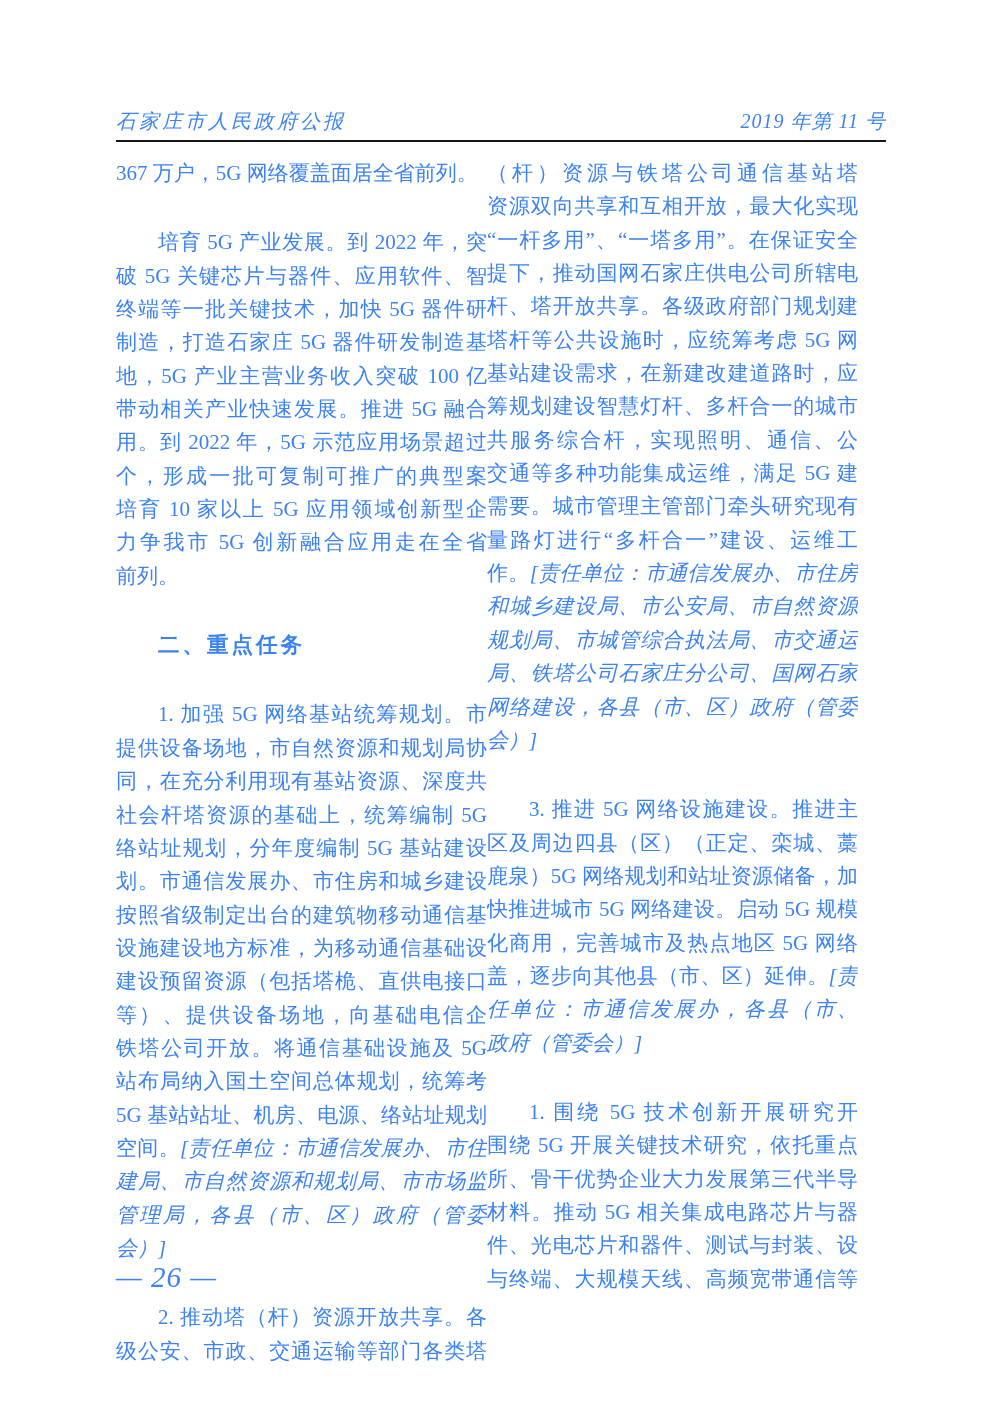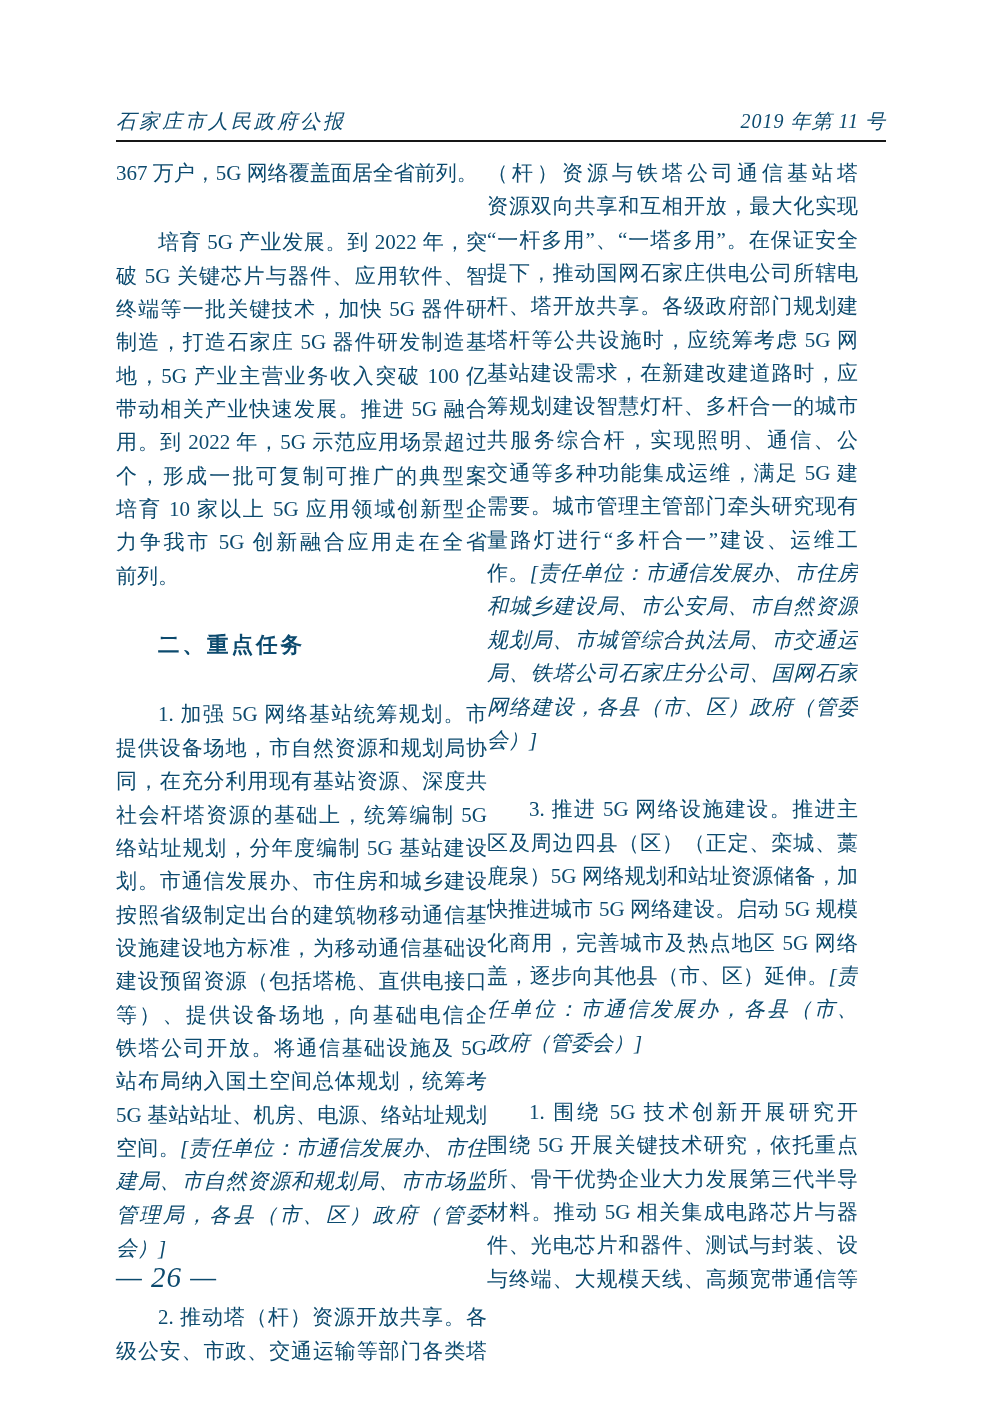--- a/index.html
+++ b/index.html
@@ -5,21 +5,21 @@
   html, body { margin: 0; padding: 0; }
   body {
     width: 1000px; height: 1414px;
     background: #e9e9e9;
     font-family: "Liberation Serif", "DejaVu Serif", serif;
   }
   .page {
     position: relative;
     width: 1000px; height: 1414px;
     background: #ffffff;
-    color: #0c4a6e;
+    color: #3b82f6;
     overflow: hidden;
   }
   .header {
     position: absolute;
     left: 116px; top: 108px; width: 770px;
     display: flex; justify-content: space-between; align-items: baseline;
     font-size: 20px;
   }
   .kai { font-style: italic; }
   .pub { letter-spacing: 3px; }

